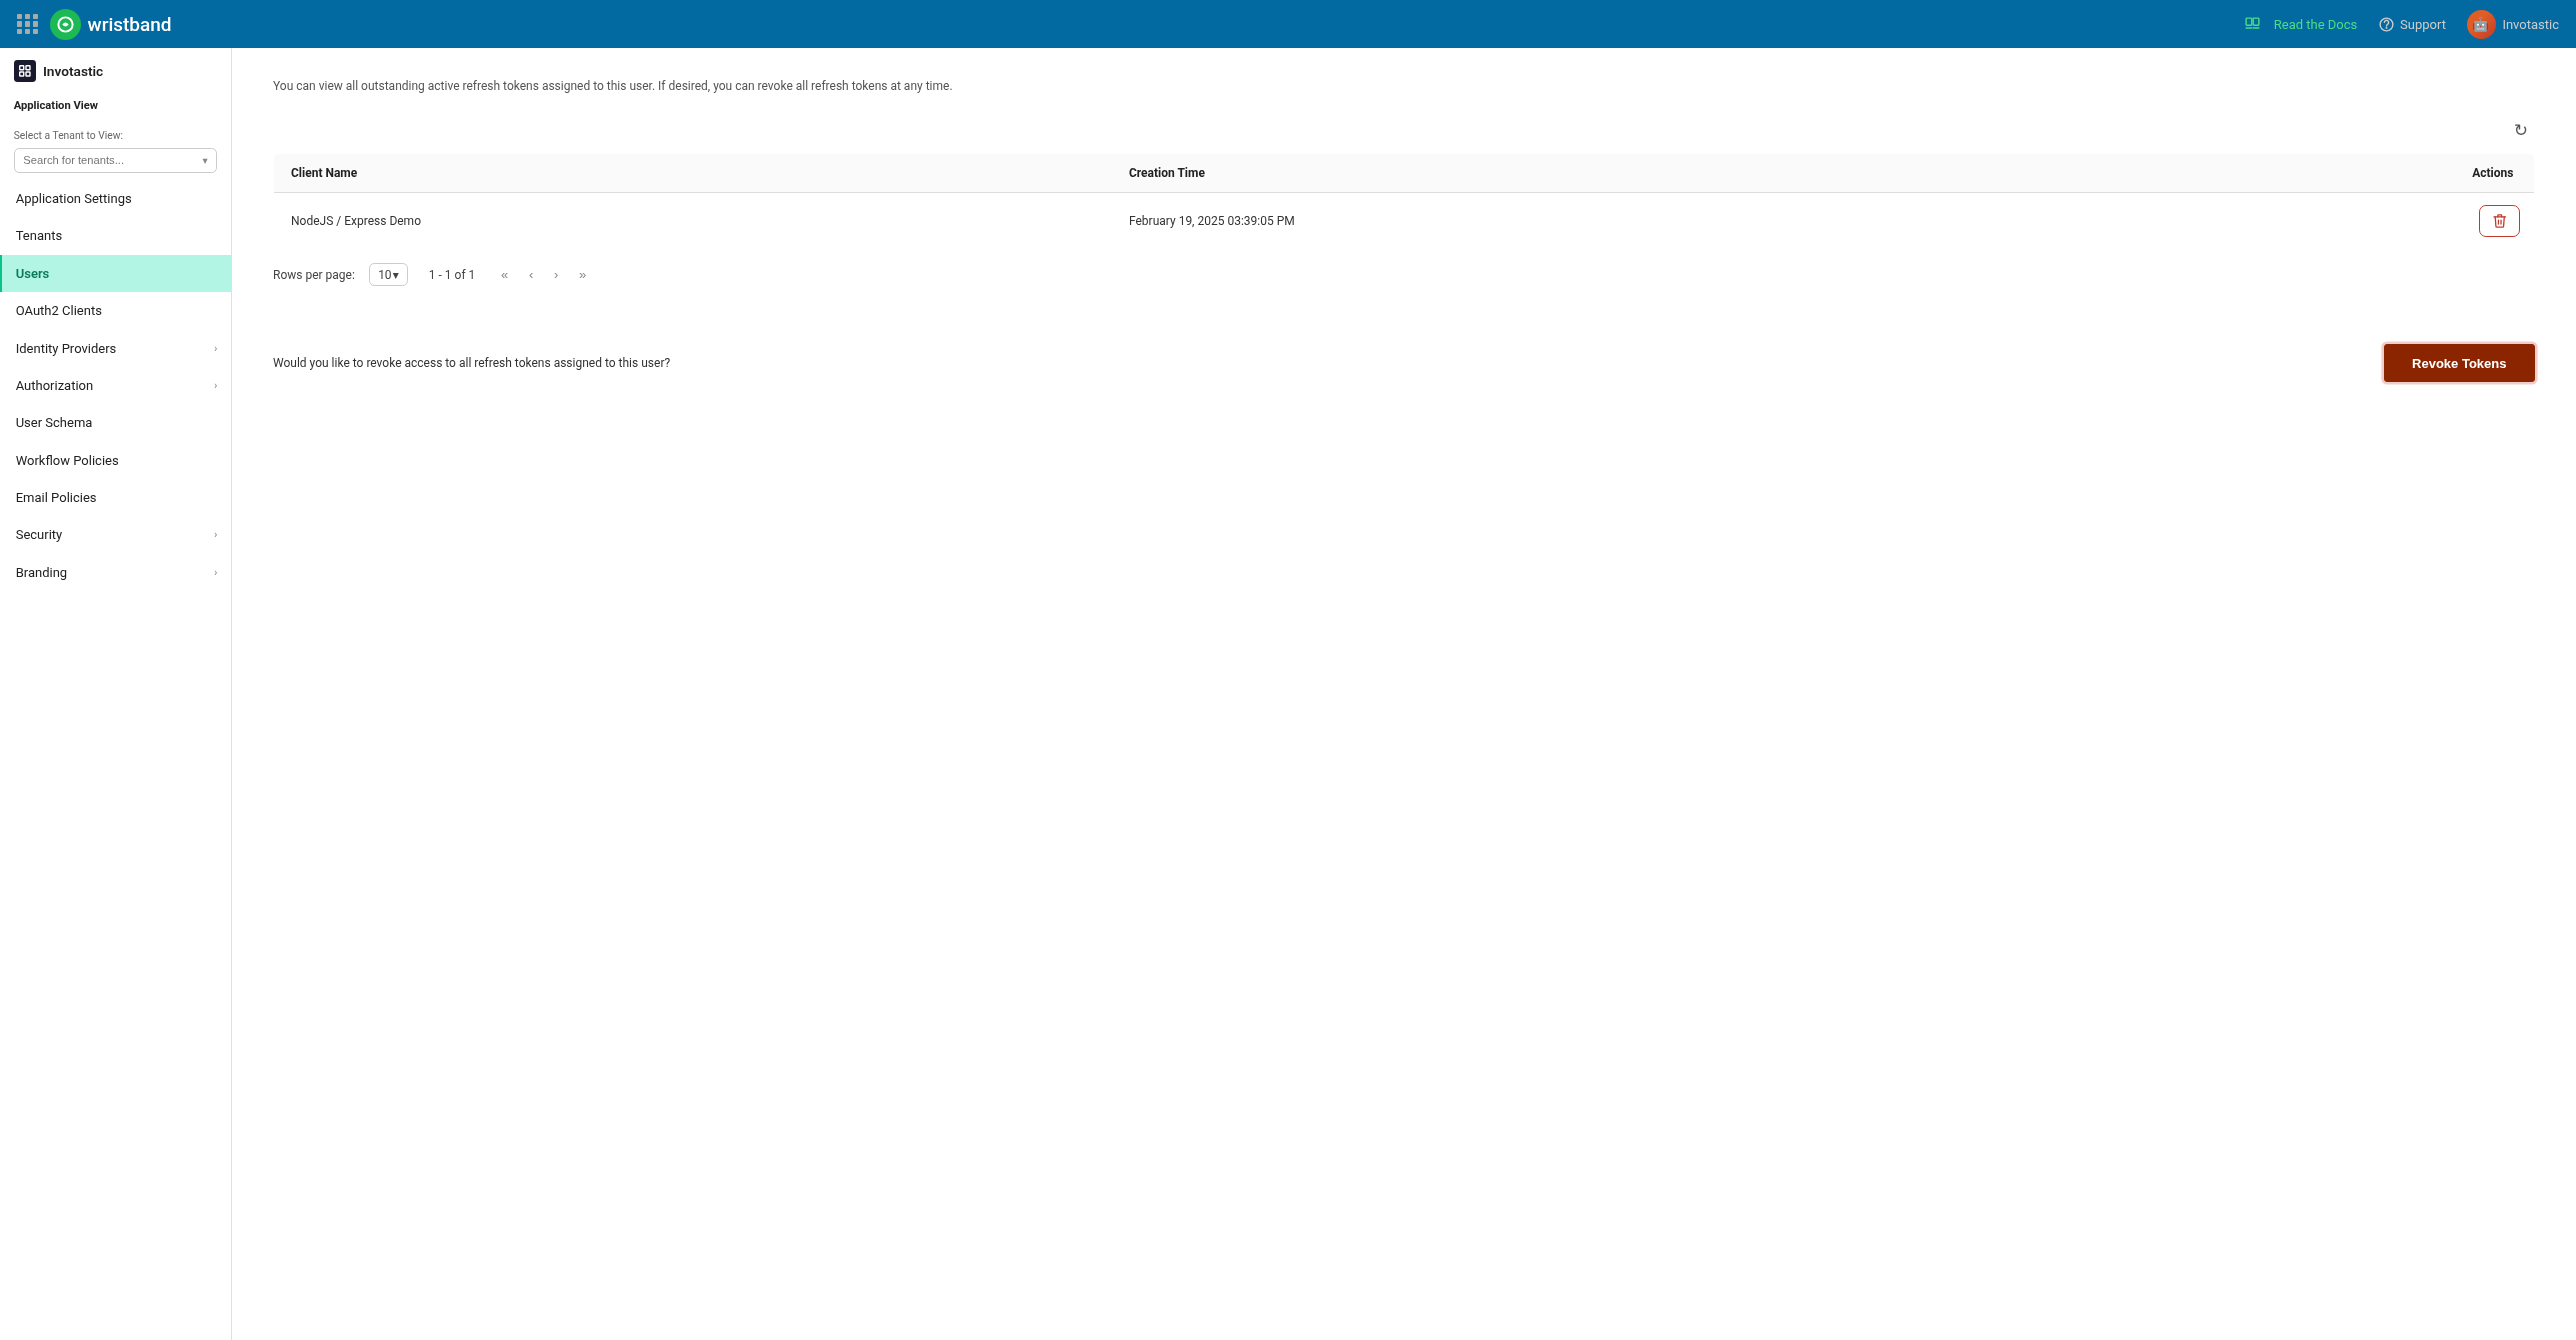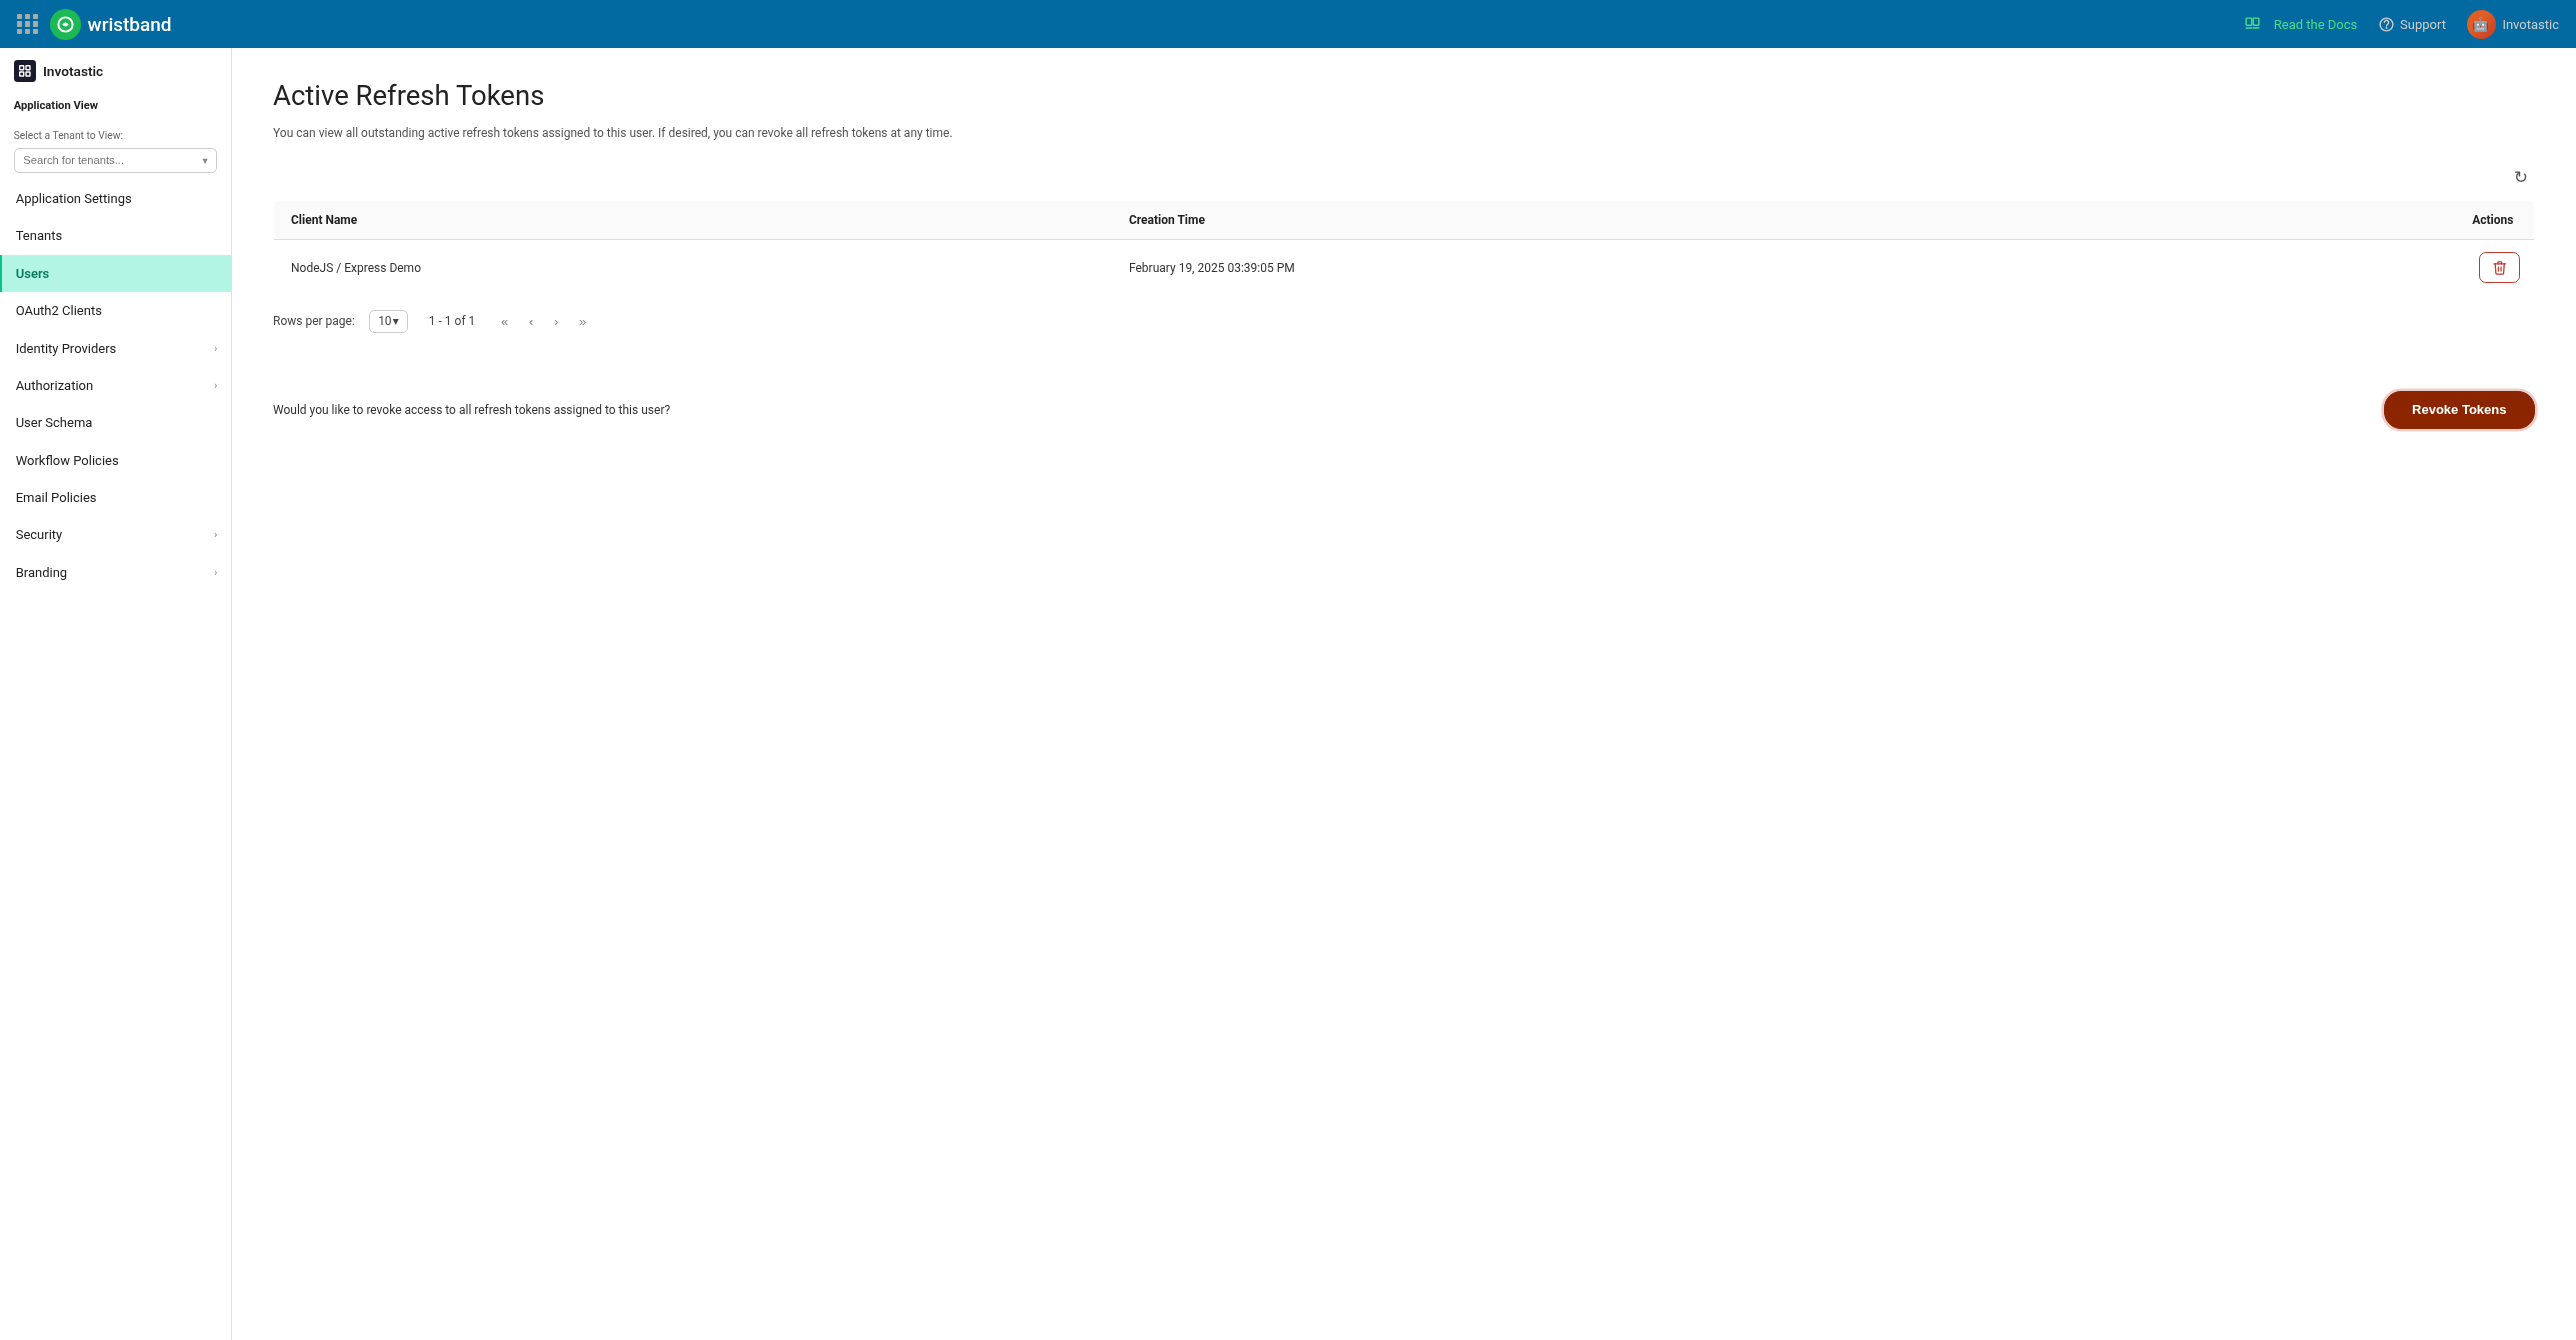--- a/index.html
+++ b/index.html
@@ -140,21 +140,21 @@
     
     .revoke-section {
       display: flex; align-items: center; justify-content: space-between;
       margin-top: 27.5px; padding-top: 17px;
     }
     .revoke-question { font-size: 12px; color: #333; }
     .revoke-btn {
       background: #8b2500;
       color: #fff;
       border: 1.7px solid #8b2500;
-      border-radius: 17px;
+      border-radius: 3px;
       padding: 10.3px 27.5px;
       font-size: 13px;
       font-weight: 600;
       cursor: pointer;
       box-shadow: 0 0 0 2.6px rgba(192,57,43,0.25);
     }
   </style>
 </head>
 <body>
 
@@ -266,21 +266,20 @@
         <span class="sidebar-item-chevron">›</span>
       </div>
       <div class="sidebar-item">
         <span>Branding</span>
         <span class="sidebar-item-chevron">›</span>
       </div>
     </nav>
   </aside>
 
   <main class="main-content">
-    <h1 class="page-title">Active Refresh Tokens</h1>
     <p class="page-description">You can view all outstanding active refresh tokens assigned to this user. If desired, you can revoke all refresh tokens at any time.</p>
 
     <div class="refresh-icon-row">
       <button class="refresh-btn" title="Refresh">↻</button>
     </div>
 
     <table class="token-table">
       <thead>
         <tr>
           <th>Client Name</th>

